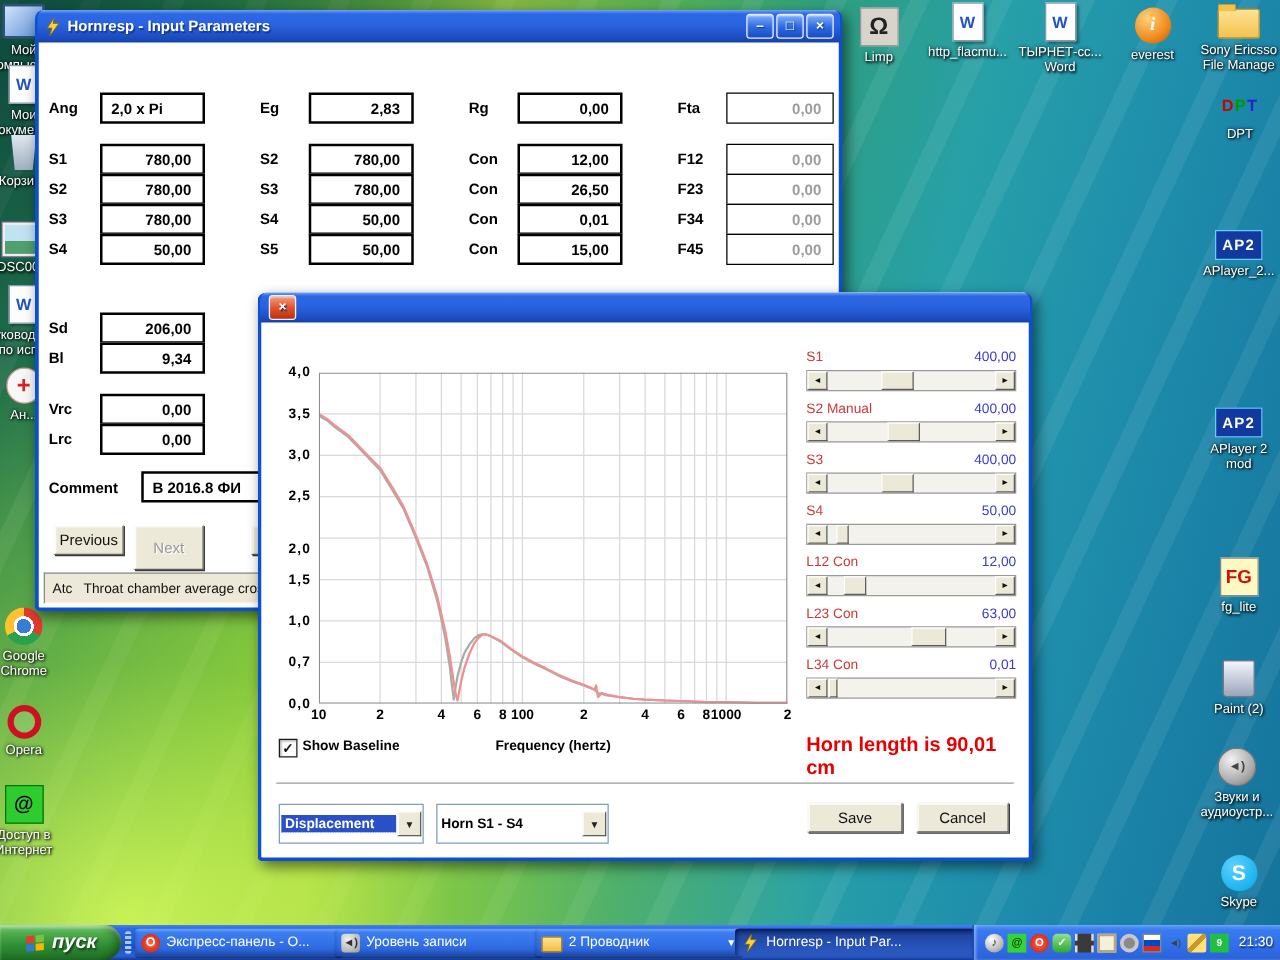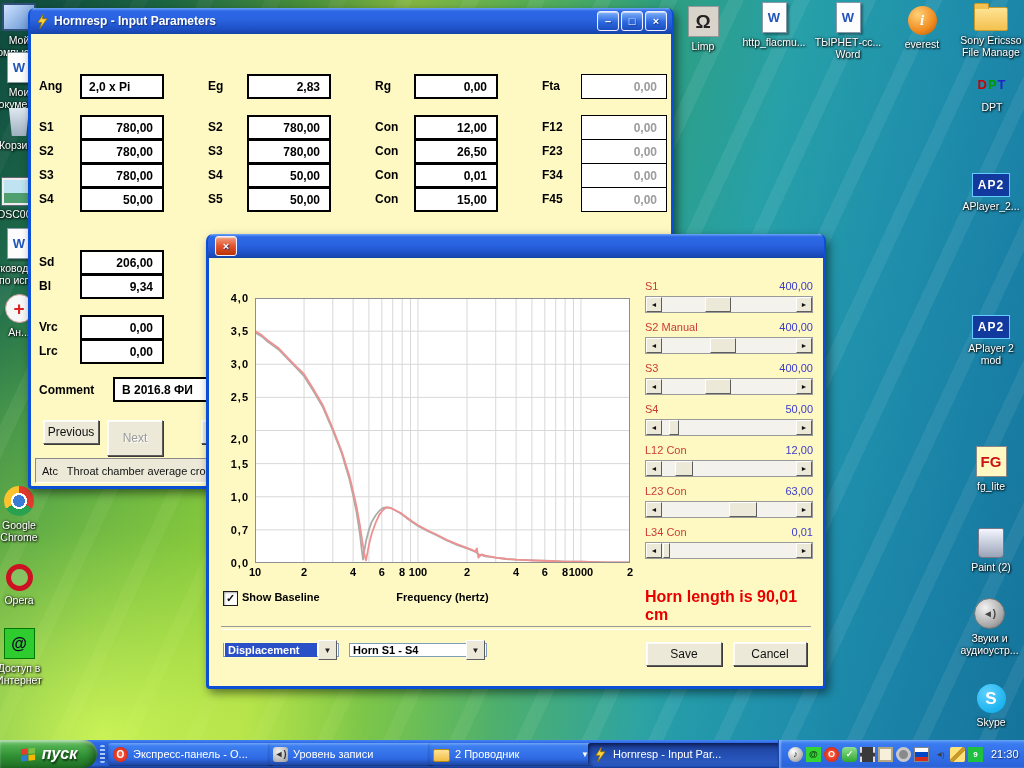--- a/index.html
+++ b/index.html
@@ -26,28 +26,28 @@
      background:radial-gradient(circle,#3a7bd5 0 27%,#fff 27% 38%,rgba(0,0,0,0) 38%),
                 conic-gradient(#e23b2e 0 120deg,#2aa14f 120deg 240deg,#fcc32e 240deg 360deg)}
   .ic-opera{width:27px;height:27px;border:5px solid #cc1122;border-radius:50%;box-sizing:border-box;background:#fff2}
   .ic-at{width:29px;height:29px;background:#2ecc2e;border:1px solid #070;color:#102;font-size:16px}
   .ic-omega{width:29px;height:29px;background:#d8d4cc;border:1px solid #999;color:#222;font-size:19px}
   .ic-everest{width:29px;height:29px;border-radius:50%;background:radial-gradient(circle at 35% 30%,#ffd27a,#f08a1d 60%,#b35510);color:#fff;font-size:15px;font-family:"Liberation Serif",serif;font-style:italic}
   .ic-folder{width:32px;height:22px;margin-top:7px;background:linear-gradient(#ffe394,#f3c14f);border:1px solid #c9992a;border-radius:2px;position:relative}
   .ic-folder::before{content:"";position:absolute;left:-1px;top:-5px;width:13px;height:5px;background:#f3c14f;border:1px solid #c9992a;border-bottom:0;border-radius:2px 2px 0 0}
   .ic-dpt{font-size:13px;letter-spacing:1px;height:28px}
   .dpt-d{color:#c00}.dpt-p{color:#090}.dpt-t{color:#22c}
-  .ic-ap2{width:36px;height:22px;margin-top:5px;background:#123a9e;border:1px solid #6cf;color:#fff;font-size:12px;letter-spacing:1px}
+  .ic-ap2{width:36px;height:22px;margin-top:16px;background:#123a9e;border:1px solid #6cf;color:#fff;font-size:12px;letter-spacing:1px}
   .ic-fg{width:29px;height:29px;background:#fef9c3;border:1px solid #888;color:#c11;font-size:15px}
   .ic-paint{width:24px;height:28px;background:linear-gradient(#f4f6ff,#9aa4b8);border:1px solid #778;border-radius:2px 2px 4px 4px}
   .ic-spkgray{width:29px;height:29px;border-radius:50%;background:radial-gradient(circle at 35% 30%,#f2f2f2,#a8a8a8 65%,#6e6e6e);border:1px solid #777;color:#444;font-size:10px}
   .ic-skype{width:29px;height:29px;border-radius:50%;background:radial-gradient(circle at 35% 30%,#5fd0ff,#00a8e8);color:#fff;font-size:17px}
   
   .xpwin{position:absolute;border:3px solid #0a4fd6;border-top:0;border-radius:7px 7px 4px 4px;
-         background:#fef9c3;box-shadow:3px 4px 10px rgba(0,0,0,.5)}
+         background:#ffffff;box-shadow:3px 4px 10px rgba(0,0,0,.5)}
   .titlebar{height:26px;margin:0 -1px;border-radius:6px 6px 0 0;display:flex;align-items:center;padding:0 5px;
     background:linear-gradient(180deg,#6ba4f7 0%,#2d67e5 12%,#2a63e0 45%,#1d4fc4 82%,#1543a8 100%);
     color:#fff;font-weight:bold;font-size:12px;text-shadow:1px 1px 1px #16347e}
   .ttext{flex:1;margin-left:4px;white-space:nowrap;overflow:hidden}
   .wbtn{width:20px;height:18px;border-radius:3px;margin-left:2px;border:1px solid #eef;color:#fff;
         display:flex;align-items:center;justify-content:center;font-size:11px;font-weight:bold;
         background:linear-gradient(180deg,#7fb1f8,#2c69e2 55%,#1b4dbd);box-shadow:inset 0 1px 1px rgba(255,255,255,.6)}
   .wbtn.red{background:linear-gradient(180deg,#f2a083,#e2542d 50%,#bb3206)}
   .menubar{position:absolute;left:0;right:0;top:26px;height:20px;background:#ece9d8;border-bottom:1px solid #cfcbbc;
            display:flex;gap:16px;padding-left:8px;align-items:center;font-size:11px;color:#5a5a5a}
@@ -78,21 +78,21 @@
   .wval{position:absolute;font-size:11px;color:#3a3acc;text-align:right;width:80px}
   .horn{position:absolute;font-size:16px;font-weight:bold;color:#e80000}
   .hslider{position:absolute;width:168px;height:17px;box-sizing:border-box;background:#f3f2ec;border:1px solid #9a9a9a}
   .sarrow{position:absolute;top:0;width:16px;height:15px;box-sizing:border-box;background:#ece9d8;
           border:1px solid;border-color:#fff #5d5d5d #5d5d5d #fff;display:flex;align-items:center;justify-content:center;
           font-size:7px;color:#111}
   .sarrow.l{left:0}.sarrow.r{right:0}
   .sthumb{position:absolute;top:0;height:15px;box-sizing:border-box;background:#ece9d8;
           border:1px solid;border-color:#fff #5d5d5d #5d5d5d #fff}
   .sep{position:absolute;left:12px;right:12px;top:392px;height:2px;border-top:1px solid #9a9a9a;border-bottom:1px solid #fff}
-  .combo{position:absolute;height:14px;box-sizing:border-box;background:#fff;border:1px solid #7f9db9;
+  .combo{position:absolute;height:32px;box-sizing:border-box;background:#fff;border:1px solid #7f9db9;
          display:flex;align-items:center}
   .ctext{flex:1;font-size:11px;font-weight:bold;color:#000;padding:0 3px;white-space:nowrap;overflow:hidden}
   .ctext.sel{background:#2a50c8;color:#fff;outline:1px dotted #ffe;margin:1px;padding:1px 3px}
   .carrow{width:17px;height:18px;margin-right:1px;background:#ece9d8;border:1px solid;border-color:#fff #5d5d5d #5d5d5d #fff;
           font-size:8px;color:#222;display:flex;align-items:center;justify-content:center;flex:none}
   
   .taskbar{position:absolute;left:0;top:740px;width:1024px;height:28px;z-index:50;
     background:linear-gradient(180deg,#4584f2 0%,#2e6ae6 10%,#2159ce 50%,#1d4fbf 60%,#2862d8 88%,#16398f 100%)}
   .startbtn{position:absolute;left:0;top:0;height:28px;width:97px;border-radius:0 14px 14px 0;
     background:linear-gradient(180deg,#8ed98a 0%,#4fae4e 22%,#2f8f33 58%,#1f6f25 100%);

